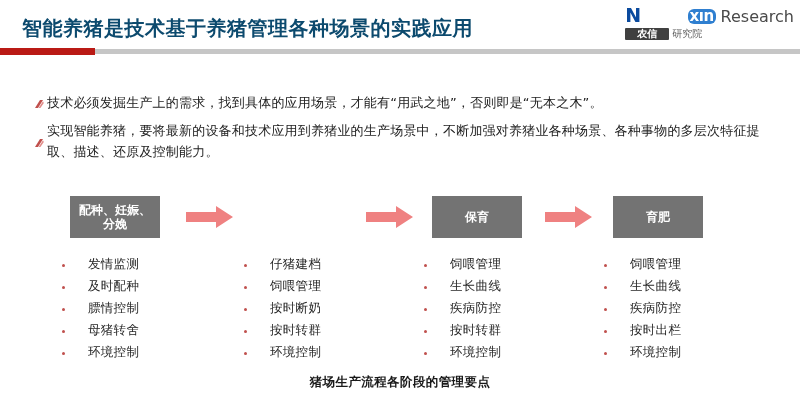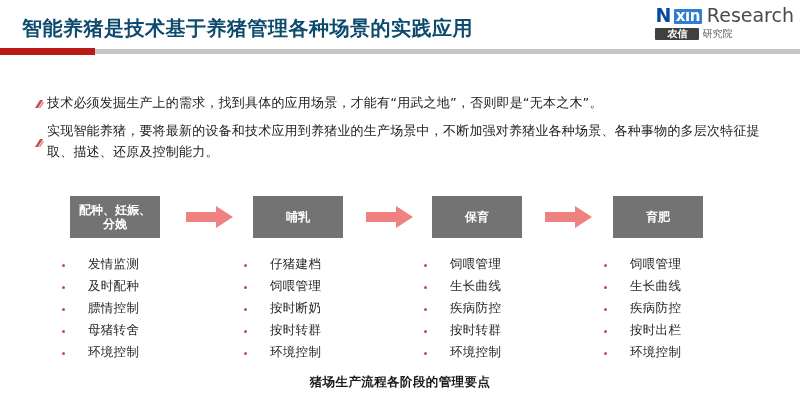--- a/index.html
+++ b/index.html
@@ -68,27 +68,28 @@
     color: #0a4a9e;
     letter-spacing: -0.5px;
   }
   .logo-xin-wrap {
     display: inline-block;
     background: #2f7fd0;
     color: #ffffff;
     font-size: 15px;
     font-weight: bold;
     padding: 0 2px;
-    border-radius: 1px;
+    border-radius: 6px;
     letter-spacing: -0.5px;
     position: relative;
     top: -1px;
+    margin-left: 44px;
   }
   .logo-research {
-    font-size: 19px;
+    font-size: 16px;
     color: #4a4a4a;
     margin-left: 2px;
   }
   .logo-bottom {
     margin-top: 3px;
     display: flex;
     align-items: center;
     gap: 3px;
   }
   .logo-cn-blue {
@@ -270,23 +271,20 @@
     <div class="flow-box" style="white-space: pre-line;">配种、妊娠、
 分娩</div>
   </div>
 
   <div class="flow-arrow" id="arrow-0" style="left: 186px;">
     <svg width="48" height="22" viewBox="0 0 48 22">
       <path d="M0 6 L30 6 L30 0 L47 11 L30 22 L30 16 L0 16 Z" fill="#ef8181"></path>
     </svg>
   </div>
 
-  <div class="flow-col" id="stage-1" style="left: 253px;">
-    <div class="flow-box" style="white-space: pre-line;">哺乳</div>
-  </div>
 
   <div class="flow-arrow" id="arrow-1" style="left: 366px;">
     <svg width="48" height="22" viewBox="0 0 48 22">
       <path d="M0 6 L30 6 L30 0 L47 11 L30 22 L30 16 L0 16 Z" fill="#ef8181"></path>
     </svg>
   </div>
 
   <div class="flow-col" id="stage-2" style="left: 432px;">
     <div class="flow-box" style="white-space: pre-line;">保育</div>
   </div>

